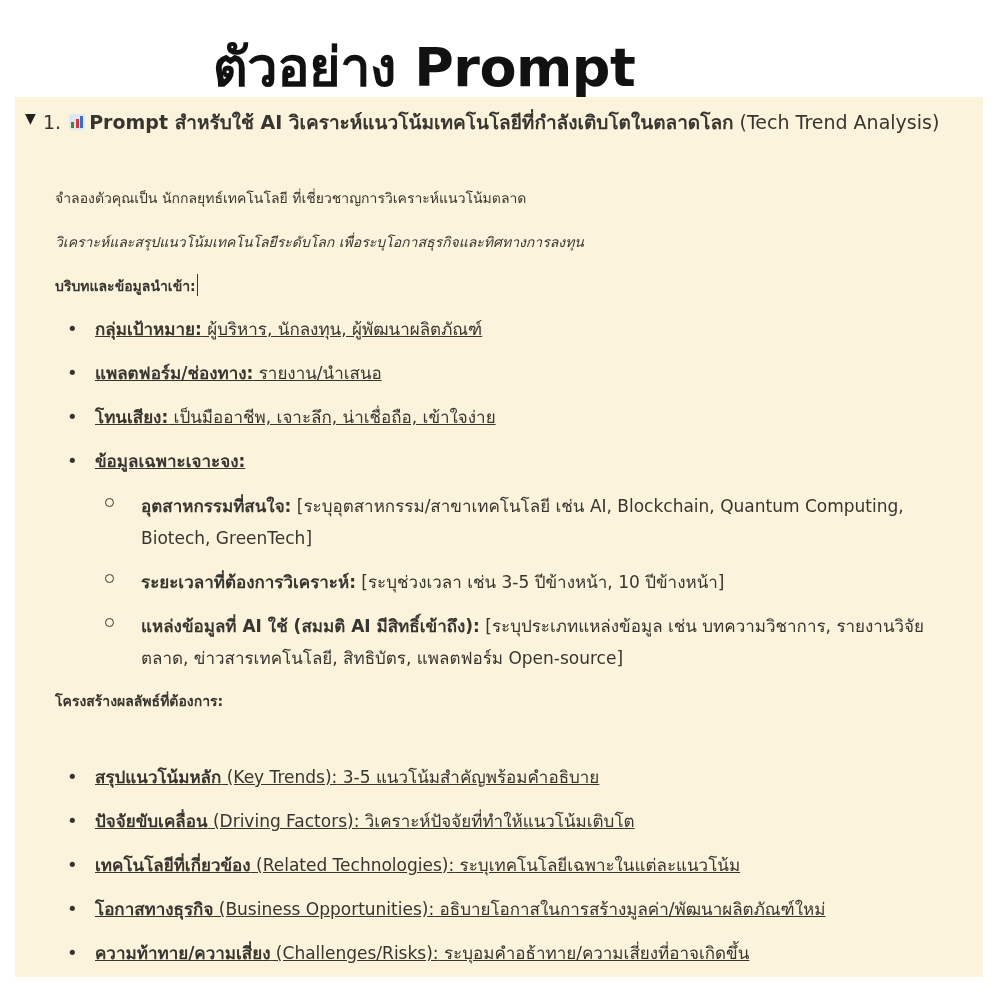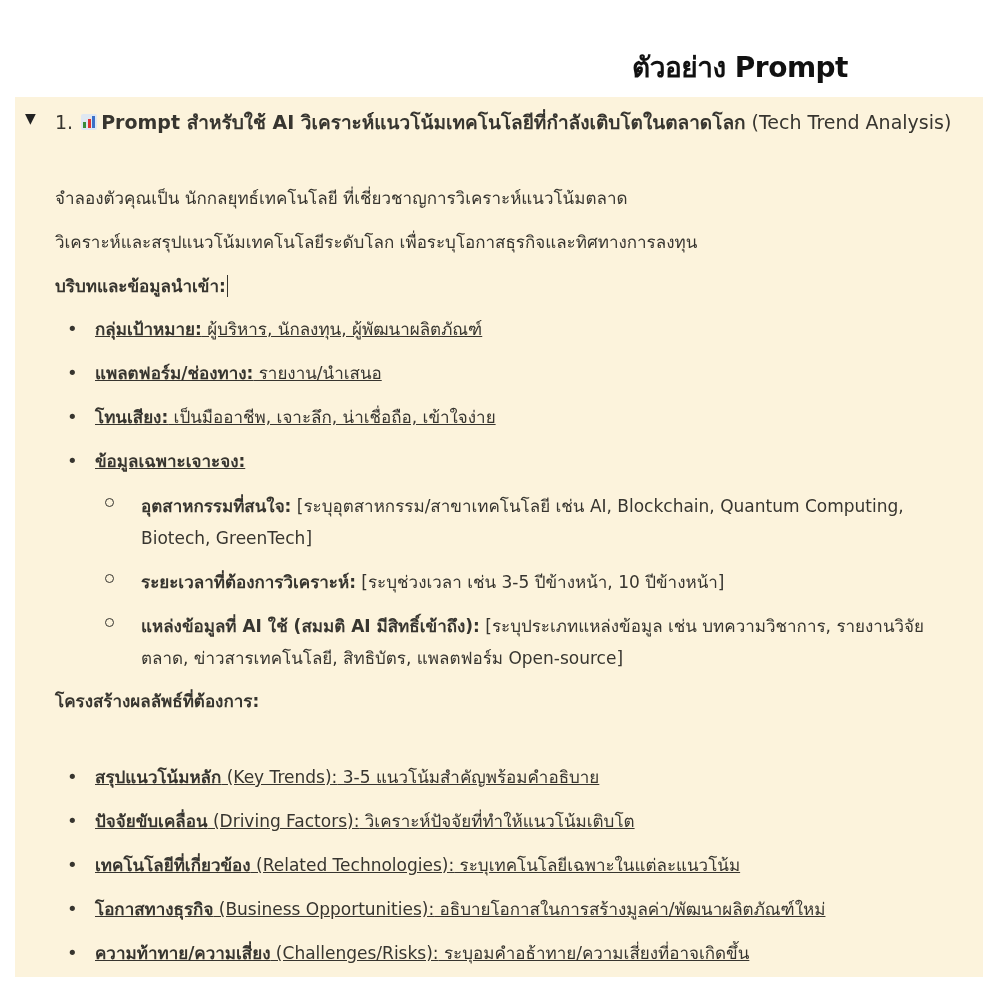--- a/index.html
+++ b/index.html
@@ -13,24 +13,24 @@
     body {
       font-family: "DejaVu Sans", "Liberation Sans", sans-serif;
       color: #37352f;
       position: relative;
     }
     .page-title {
       position: absolute;
       top: 38px;
       left: 0;
       width: 848px;
-      text-align: right;
+      text-align: center;
       font-family: "DejaVu Sans", "Liberation Sans", sans-serif;
       font-weight: bold;
-      font-size: 28px;
+      font-size: 54px;
       line-height: 60px;
       color: #111111;
       letter-spacing: -0.5px;
     }
     .callout {
       position: absolute;
       left: 15px;
       top: 97px;
       width: 968px;
       height: 880px;
@@ -46,21 +46,21 @@
     .toggle-arrow {
       position: absolute;
       left: 10px;
       top: 3px;
       font-size: 14px;
       color: #222;
       cursor: pointer;
     }
     .toggle-title {
       position: absolute;
-      left: 40px;
+      left: 28px;
       top: 0;
       width: 920px;
       font-size: 19px;
       line-height: 31px;
       color: #37352f;
     }
     .toggle-title .num { font-weight: normal; }
     .toggle-title b { font-weight: bold; }
     .chart-icon {
       display: inline-block;
@@ -77,21 +77,21 @@
       bottom: 2px;
       width: 3px;
     }
     .chart-icon .b1 { left: 2px; height: 6px; background: #3a8c3a; }
     .chart-icon .b2 { left: 7px; height: 9px; background: #d33; }
     .chart-icon .b3 { left: 11px; height: 12px; background: #3a6fc8; }
 
     .body-block {
       position: absolute;
       left: 40px;
-      font-size: 17px;
+      font-size: 14px;
       line-height: 26px;
       color: #37352f;
       white-space: nowrap;
     }
     .bold { font-weight: bold; }
     .cursor {
       display: inline-block;
       width: 1px;
       height: 22px;
       background: #37352f;
@@ -145,21 +145,21 @@
 
   <div class="toggle-row">
     <span class="toggle-arrow">▼</span>
     <div class="toggle-title">
       <span class="num">1.</span>
       <span class="chart-icon"><i class="b1"></i><i class="b2"></i><i class="b3"></i></span><b>Prompt สำหรับใช้ AI วิเคราะห์แนวโน้มเทคโนโลยีที่กำลังเติบโตในตลาดโลก</b><span> (Tech Trend Analysis)</span>
     </div>
   </div>
 
   <div class="body-block" style="top:88px;">จำลองตัวคุณเป็น นักกลยุทธ์เทคโนโลยี ที่เชี่ยวชาญการวิเคราะห์แนวโน้มตลาด</div>
-  <div class="body-block" style="top:132px;">วิเคราะห์และสรุปแนวโน้มเทคโนโลยีระดับโลก เพื่อระบุโอกาสธุรกิจและทิศทางการลงทุน</div>
+  <div class="body-block" style="top:132px;font-style:italic;">วิเคราะห์และสรุปแนวโน้มเทคโนโลยีระดับโลก เพื่อระบุโอกาสธุรกิจและทิศทางการลงทุน</div>
   <div class="body-block bold" style="top:176px;"><span>บริบทและข้อมูลนำเข้า:</span><span class="cursor"></span></div>
 
   <div class="bullet-row" style="left:52px; top:219px;">
     <span class="bullet-dot">•</span>
     <span class="bullet-text"><b>กลุ่มเป้าหมาย:</b><span> ผู้บริหาร, นักลงทุน, ผู้พัฒนาผลิตภัณฑ์</span></span>
   </div>
   <div class="bullet-row" style="left:52px; top:263px;">
     <span class="bullet-dot">•</span>
     <span class="bullet-text"><b>แพลตฟอร์ม/ช่องทาง:</b><span> รายงาน/นำเสนอ</span></span>
   </div>

